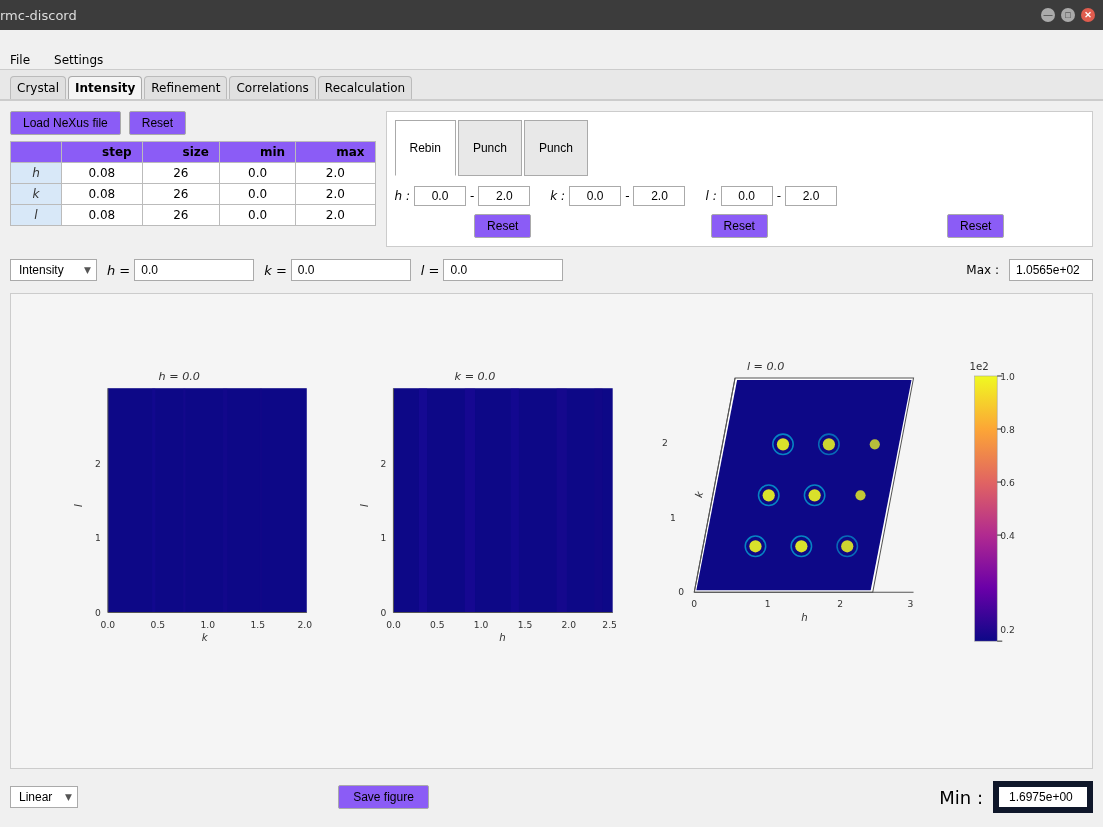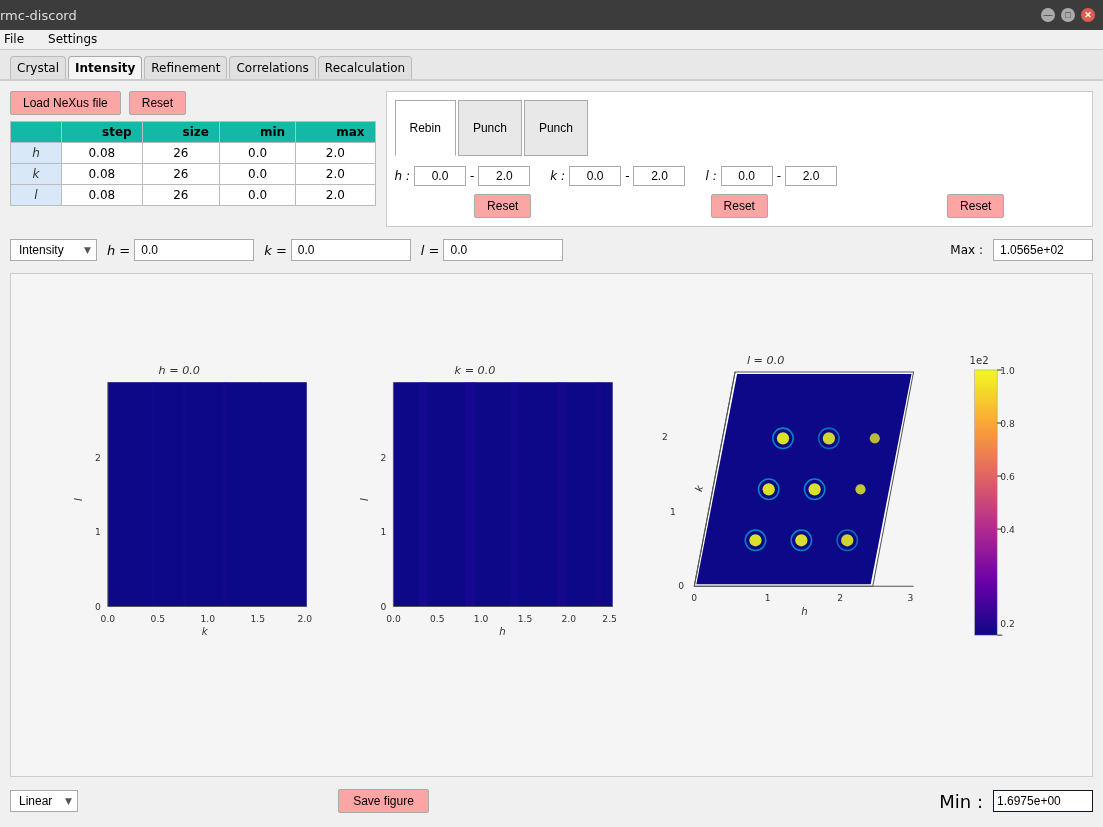--- a/index.html
+++ b/index.html
@@ -34,24 +34,24 @@
       width: 14px; height: 14px; border-radius: 50%;
       border: none; cursor: pointer; display: flex; align-items: center; justify-content: center;
       font-size: 9px; color: #333;
     }
     .win-btn.minimize { background: #aaa; }
     .win-btn.maximize { background: #aaa; }
     .win-btn.close { background: #e05c4e; color: #fff; font-weight: bold; }
     .menu-bar {
       background: #f0f0f0;
       border-bottom: 1px solid #ccc;
-      height: 20px;
-      display: flex;
-      align-items: flex-start;
-      padding: 0 0;
+      height: 40px;
+      display: flex;
+      align-items: flex-end;
+      padding: 0 6px;
       gap: 16px;
     }
     .menu-item {
       font-size: 12px;
       cursor: pointer;
       padding: 2px 4px;
     }
     .main-window {
       background: #f0f0f0;
       height: calc(827px - 30px);
@@ -92,21 +92,21 @@
       display: flex;
       gap: 10px;
       align-items: flex-start;
     }
     .left-panel {
       display: flex;
       flex-direction: column;
       gap: 6px;
     }
     .btn {
-      background: #fca5a5;
+      background: #8b5cf6;
       border: 1px solid #aaa;
       padding: 4px 12px;
       cursor: pointer;
       font-size: 12px;
       border-radius: 2px;
     }
     .load-reset-row {
       display: flex;
       gap: 8px;
     }
@@ -114,21 +114,21 @@
       border-collapse: collapse;
       font-size: 12px;
     }
     .data-table th, .data-table td {
       border: 1px solid #bbb;
       padding: 3px 10px;
       text-align: center;
       background: white;
     }
     .data-table th {
-      background: #14b8a6;
+      background: #8b5cf6;
       padding-left: 40px;
     }
     .row-label {
       background: #d8e8f8 !important;
       font-style: italic;
       color: #333;
     }
     .right-panel {
       flex: 1;
       border: 1px solid #ccc;
@@ -220,21 +220,21 @@
       padding: 3px 6px;
       font-size: 12px;
       background: white;
     }
     .max-label { margin-left: auto; font-size: 12px; }
     .max-value {
       border: 1px solid #aaa;
       padding: 3px 6px;
       font-size: 12px;
       background: white;
-      width: 100px;
+      width: 84px;
     }
     .plot-area {
       flex: 1;
       background: #f5f5f5;
       border: 1px solid #ccc;
       position: relative;
       overflow: hidden;
       min-height: 360px;
     }
     .plot-svg {
@@ -246,22 +246,22 @@
       align-items: center;
       padding: 4px 0;
       gap: 10px;
     }
     .save-btn {
       margin: 0 auto;
       padding: 4px 14px;
     }
     .min-label { margin-left: auto; font-size: 18px; }
     .min-value {
-      border: 1px solid #0f172a;
-      padding: 3px 3px;
+      border: 6px solid #0f172a;
+      padding: 3px 10px;
       font-size: 12px;
       background: white;
       width: 100px;
     }
   </style>
 </head>
 <body>
 
 <div class="title-bar">
   <span class="title-bar-title">rmc-discord</span>

